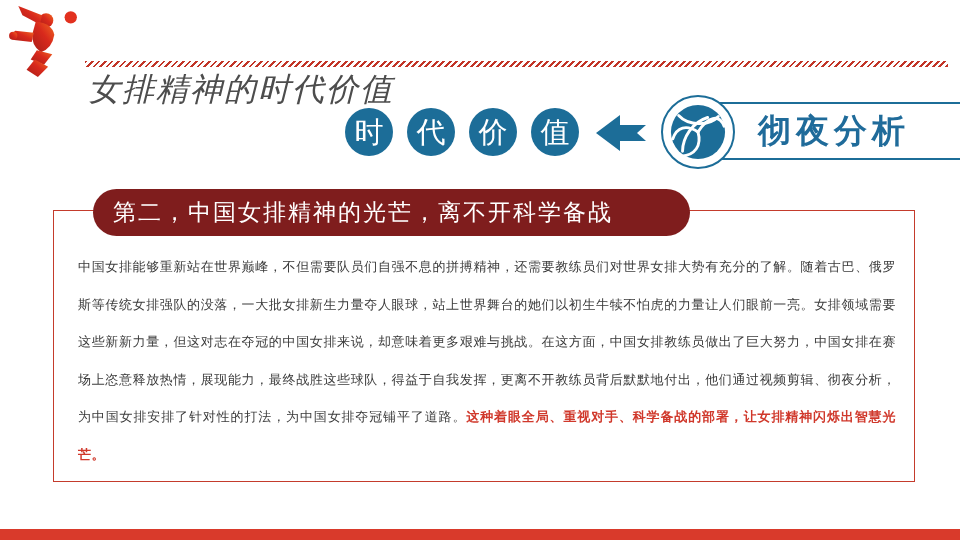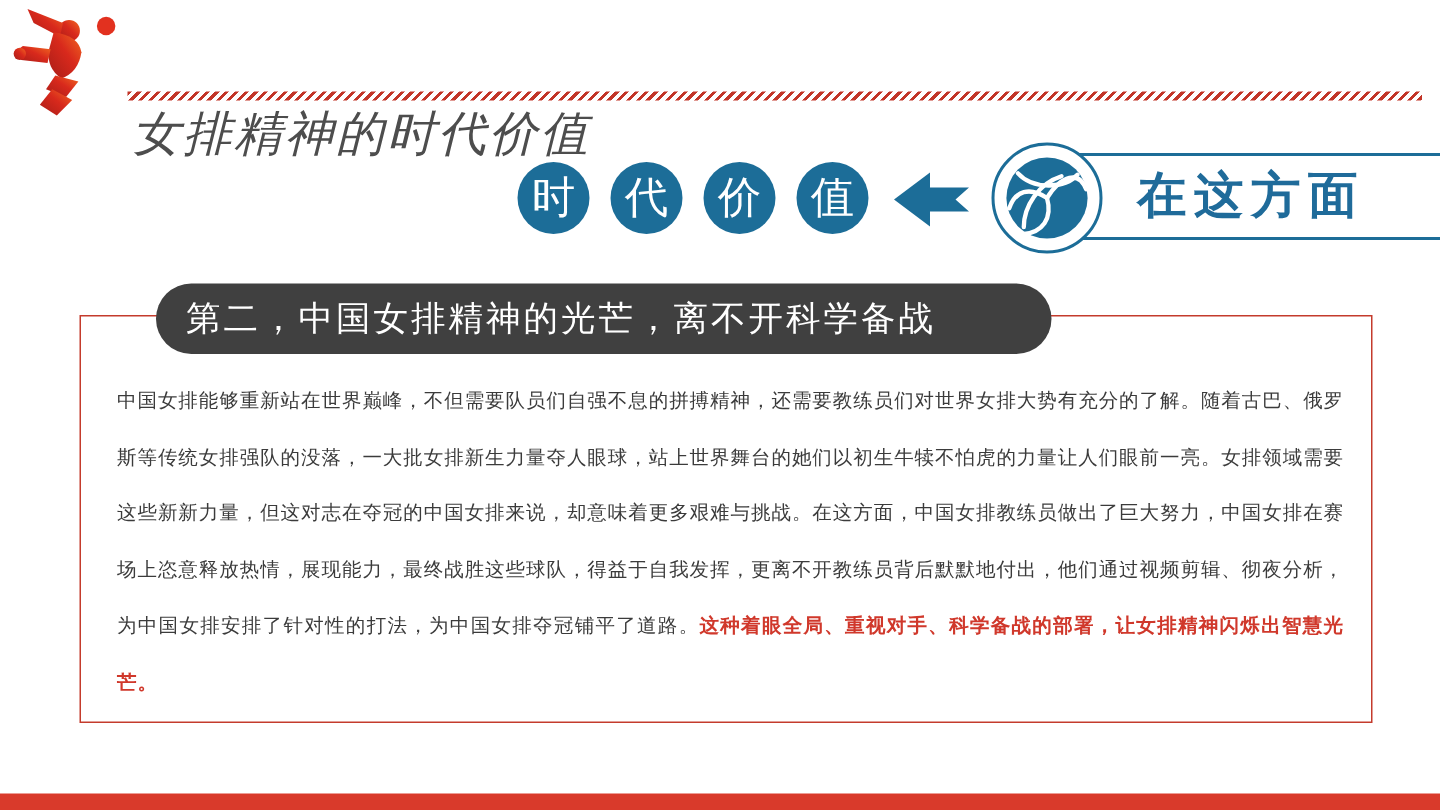--- a/index.html
+++ b/index.html
@@ -25,22 +25,22 @@
         border:2px solid #1c6d98;border-radius:34px 0 0 34px;box-sizing:border-box;background:#fff;}
   .ball-ring{position:absolute;left:-5px;top:-9px;width:74px;height:74px;border-radius:50%;
              border:2px solid #1c6d98;background:#fff;box-sizing:border-box;
              display:flex;align-items:center;justify-content:center;}
   .pill-label{position:absolute;left:92px;top:0;height:54px;line-height:54px;
               font-size:33px;font-weight:bold;color:#1f6b9a;letter-spacing:5px;white-space:nowrap;}
 
   
   .content-box{position:absolute;left:53px;top:210px;width:862px;height:272px;
                border:1.5px solid #c43b2c;box-sizing:border-box;background:#fff;}
-  .heading-pill{position:absolute;left:104px;top:189px;width:597px;height:47px;
-                background:#404040;border-radius:24px;color:#ffffff;font-size:23px;
+  .heading-pill{position:absolute;left:93px;top:189px;width:597px;height:47px;
+                background:#7f1d1d;border-radius:24px;color:#ffffff;font-size:23px;
                 line-height:47px;padding-left:20px;letter-spacing:2px;box-sizing:border-box;
                 white-space:nowrap;overflow:hidden;}
   .body-text{position:absolute;left:78px;top:248px;width:818px;margin:0;
              font-size:13px;line-height:37.5px;color:#3b3b3b;text-align:justify;
              letter-spacing:0.6px;word-break:break-all;}
   .body-text .hl{color:#d0382b;font-weight:bold;}
 
   
   .bottom-bar{position:absolute;left:0;bottom:0;width:960px;height:11px;background:#d93a2b;}
 </style>
@@ -95,21 +95,21 @@
           <circle cx="30" cy="30" r="28" fill="#1c6d98"></circle>
           <g fill="none" stroke="#ffffff" stroke-width="3" stroke-linecap="round">
             <path d="M30 30 C 40 14, 52 11, 57 24"></path>
             <path d="M30 30 C 18 22, 8 25, 4 37"></path>
             <path d="M30 30 C 34 44, 27 54, 13 55"></path>
             <path d="M10 13 C 20 24, 42 24, 51 14"></path>
             <path d="M14 50 C 14 36, 24 20, 40 15"></path>
           </g>
         </svg>
       </span>
-      <span class="pill-label">在这方面</span>
+      <span class="pill-label">彻夜分析</span>
     </div>
   </div>
 
   <section class="content-box"></section>
   <div class="heading-pill">第二，中国女排精神的光芒，离不开科学备战</div>
   <p class="body-text"><span>中国女排能够重新站在世界巅峰，不但需要队员们自强不息的拼搏精神，还需要教练员们对世界女排大势有充分的了解。随着古巴、俄罗斯等传统女排强队的没落，一大批女排新生力量夺人眼球，站上世界舞台的她们以初生牛犊不怕虎的力量让人们眼前一亮。女排领域需要这些新新力量，但这对志在夺冠的中国女排来说，却意味着更多艰难与挑战。在这方面，中国女排教练员做出了巨大努力，中国女排在赛场上恣意释放热情，展现能力，最终战胜这些球队，得益于自我发挥，更离不开教练员背后默默地付出，他们通过视频剪辑、彻夜分析，为中国女排安排了针对性的打法，为中国女排夺冠铺平了道路。</span><span class="hl">这种着眼全局、重视对手、科学备战的部署，让女排精神闪烁出智慧光芒。</span></p>
 
   <div class="bottom-bar"></div>
 
 </div>

